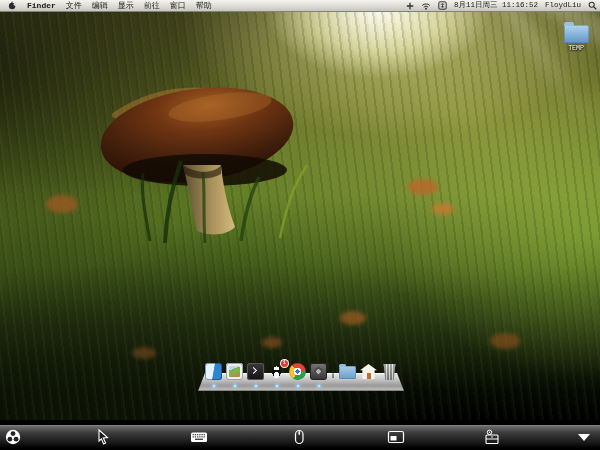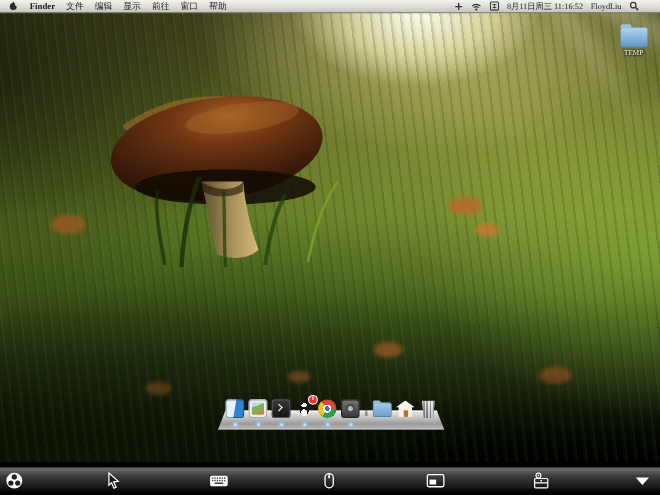--- a/index.html
+++ b/index.html
@@ -1,24 +1,24 @@
 <!DOCTYPE html>
 <html><head>
 <meta charset="utf-8">
 <style>
   html,body{margin:0;padding:0;background:#000;}
   .screen{position:relative;width:600px;height:450px;overflow:hidden;background:#ec4899;
-          font-family:Liberation Serif, serif;}
+          font-family:Liberation Mono, monospace;}
   
   .menubar{position:absolute;left:0;top:0;width:600px;height:11px;
     background:linear-gradient(180deg,#f4f4ee 0%,#ddddd5 55%,#c6c6be 100%);
     border-bottom:1px solid #82827a;display:flex;justify-content:space-between;
     font-size:8px;color:#1a1a1a;z-index:30;}
   .mb-left{display:flex;align-items:center;gap:10px;padding-left:8px;}
-  .mb-right{display:flex;align-items:center;gap:7px;padding-right:19px;font-size:7.5px;}
+  .mb-right{display:flex;align-items:center;gap:7px;padding-right:3px;font-size:7.5px;}
   .mb-item{white-space:nowrap;line-height:11px;cursor:default;}
   .mb-item.bold{font-weight:bold;}
   .mb-ico{display:inline-flex;align-items:center;}
   
   .desktop{position:absolute;left:0;top:11px;width:600px;height:409px;overflow:hidden;}
   .wallpaper{position:absolute;inset:0;
     background:
       radial-gradient(ellipse 150px 90px at 63% 0%, rgba(255,255,246,.95), rgba(255,250,205,.55) 45%, rgba(255,250,205,0) 75%),
       radial-gradient(ellipse 310px 170px at 66% 2%, rgba(244,236,160,.6), rgba(244,236,160,0) 70%),
       radial-gradient(ellipse 430px 260px at 78% 26%, rgba(198,202,92,.45), rgba(198,202,92,0) 70%),

